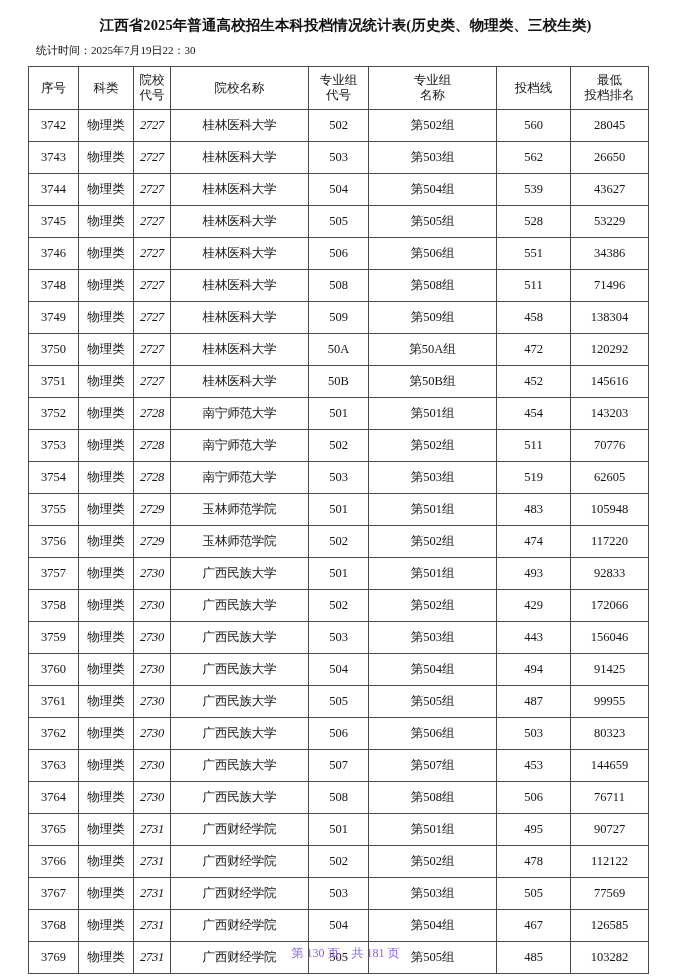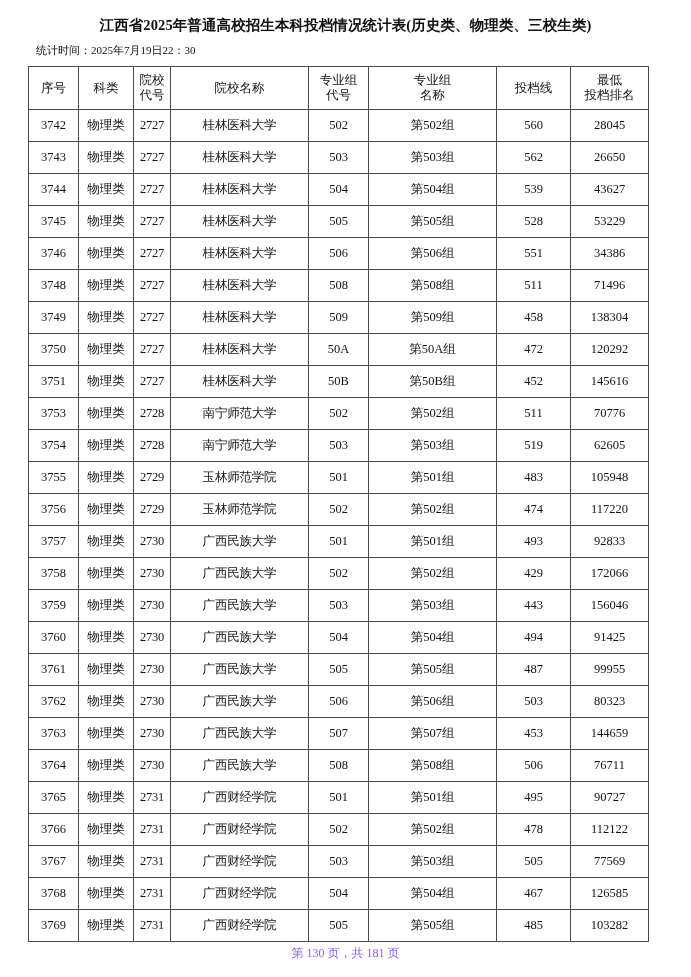--- a/index.html
+++ b/index.html
@@ -93,20 +93,21 @@
     text-align: left;
     padding-left: 4px;
     font-size: 12px;
   }
   td.cell-kelei {
     font-size: 12px;
   }
   td.cell-code {
     font-size: 12.5px;
     letter-spacing: -0.3px;
+    font-style: italic;
   }
   .hdr-2line { line-height: 1.2; }
 
   .page-footer {
     position: absolute;
     top: 945px;
     left: 0;
     width: 691px;
     text-align: center;
     font-size: 12px;
@@ -244,20 +245,30 @@
             <td class="cell-seq">3751</td>
             <td class="cell-kelei">物理类</td>
             <td class="cell-code">2727</td>
             <td class="cell-school">桂林医科大学</td>
             <td class="cell-gcode">50B</td>
             <td class="cell-gname">第50B组</td>
             <td class="cell-score">452</td>
             <td class="cell-rank">145616</td>
           </tr>
           <tr>
+            <td class="cell-seq">3752</td>
+            <td class="cell-kelei">物理类</td>
+            <td class="cell-code">2728</td>
+            <td class="cell-school">南宁师范大学</td>
+            <td class="cell-gcode">501</td>
+            <td class="cell-gname">第501组</td>
+            <td class="cell-score">454</td>
+            <td class="cell-rank">143203</td>
+          </tr>
+          <tr>
             <td class="cell-seq">3753</td>
             <td class="cell-kelei">物理类</td>
             <td class="cell-code">2728</td>
             <td class="cell-school">南宁师范大学</td>
             <td class="cell-gcode">502</td>
             <td class="cell-gname">第502组</td>
             <td class="cell-score">511</td>
             <td class="cell-rank">70776</td>
           </tr>
           <tr>

